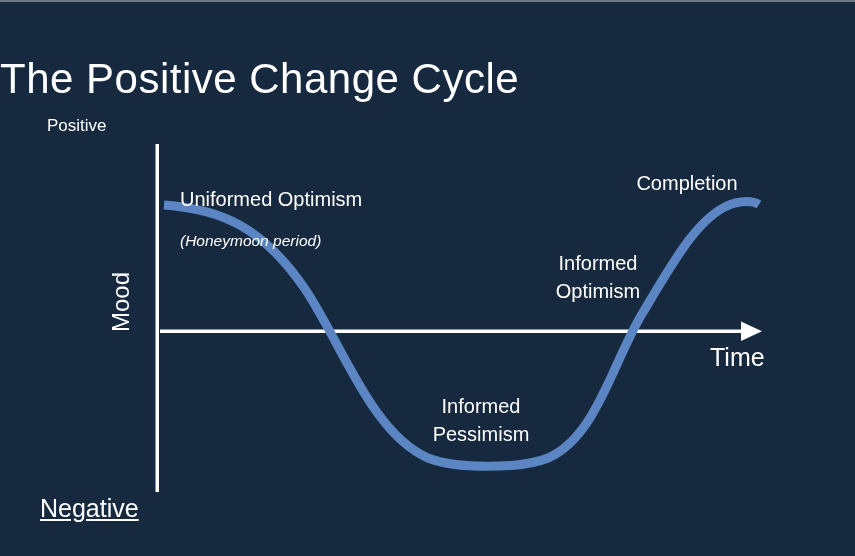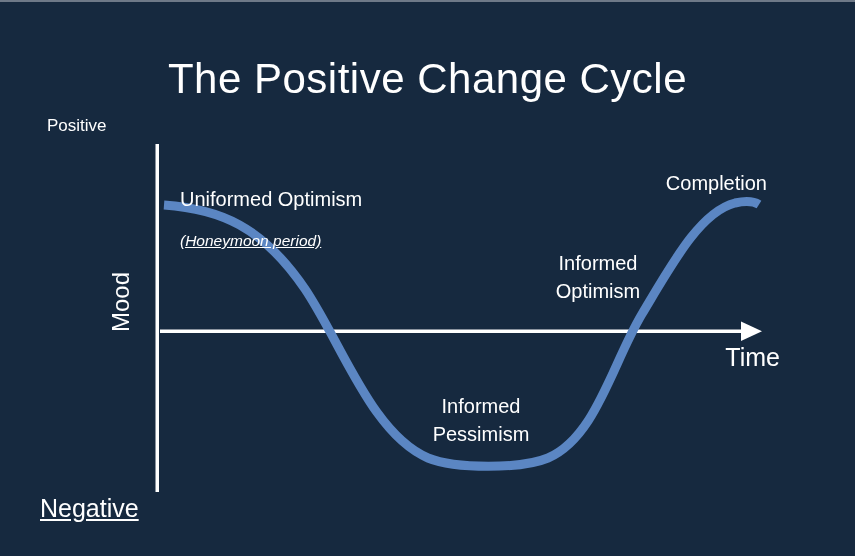--- a/index.html
+++ b/index.html
@@ -17,21 +17,21 @@
     background: var(--bg);
     border-top: 2px solid #6e7988;
     overflow: hidden;
     font-family: "Liberation Sans", sans-serif;
     color: var(--text);
   }
   .slide-title {
     position: absolute;
     left: 0; right: 0;
     top: 53px;
-    text-align: center;
+    text-align: left;
     font-size: 42px;
     font-weight: 400;
     letter-spacing: 0.5px;
     color: var(--text);
   }
   svg.plot {
     position: absolute;
     inset: 0;
     width: 855px;
     height: 556px;
@@ -52,27 +52,27 @@
   }
   .lbl-positive   { left: 47px;  top: 114px; font-size: 17px; }
   .lbl-negative   { left: 40px;  top: 492px; font-size: 25px; text-decoration: underline; }
   .lbl-mood {
     left: 46px; top: 286px;
     width: 150px; height: 28px;
     text-align: center;
     font-size: 24px;
     transform: rotate(-90deg);
   }
-  .lbl-time       { left: 710px; top: 341px; width: 70px; text-align: right; font-size: 25px; }
+  .lbl-time       { left: 710px; top: 341px; width: 70px; text-align: left; font-size: 25px; }
   .lbl-phase1     { left: 180px; top: 168px; width: 280px; }
   .lbl-phase1-main { font-size: 20px; }
-  .lbl-phase1-sub  { font-size: 15.5px; font-style: italic; margin-top: 3px; text-decoration: underline; }
+  .lbl-phase1-sub  { font-size: 15.5px; font-style: italic; margin-top: 3px; }
   .lbl-phase2     { left: 391px; top: 390px; width: 180px; text-align: center; font-size: 20px; line-height: 28px; }
   .lbl-phase3     { left: 518px; top: 247px; width: 160px; text-align: center; font-size: 20px; line-height: 28px; }
-  .lbl-phase4     { left: 607px; top: 170px; width: 160px; text-align: right; font-size: 20px; }
+  .lbl-phase4     { left: 607px; top: 170px; width: 160px; text-align: center; font-size: 20px; }
 </style>
 </head>
 <body>
 
 <div class="slide">
 
   <div class="slide-title">The Positive Change Cycle</div>
 
   <svg class="plot" viewBox="0 0 855 556" aria-hidden="true">
 

